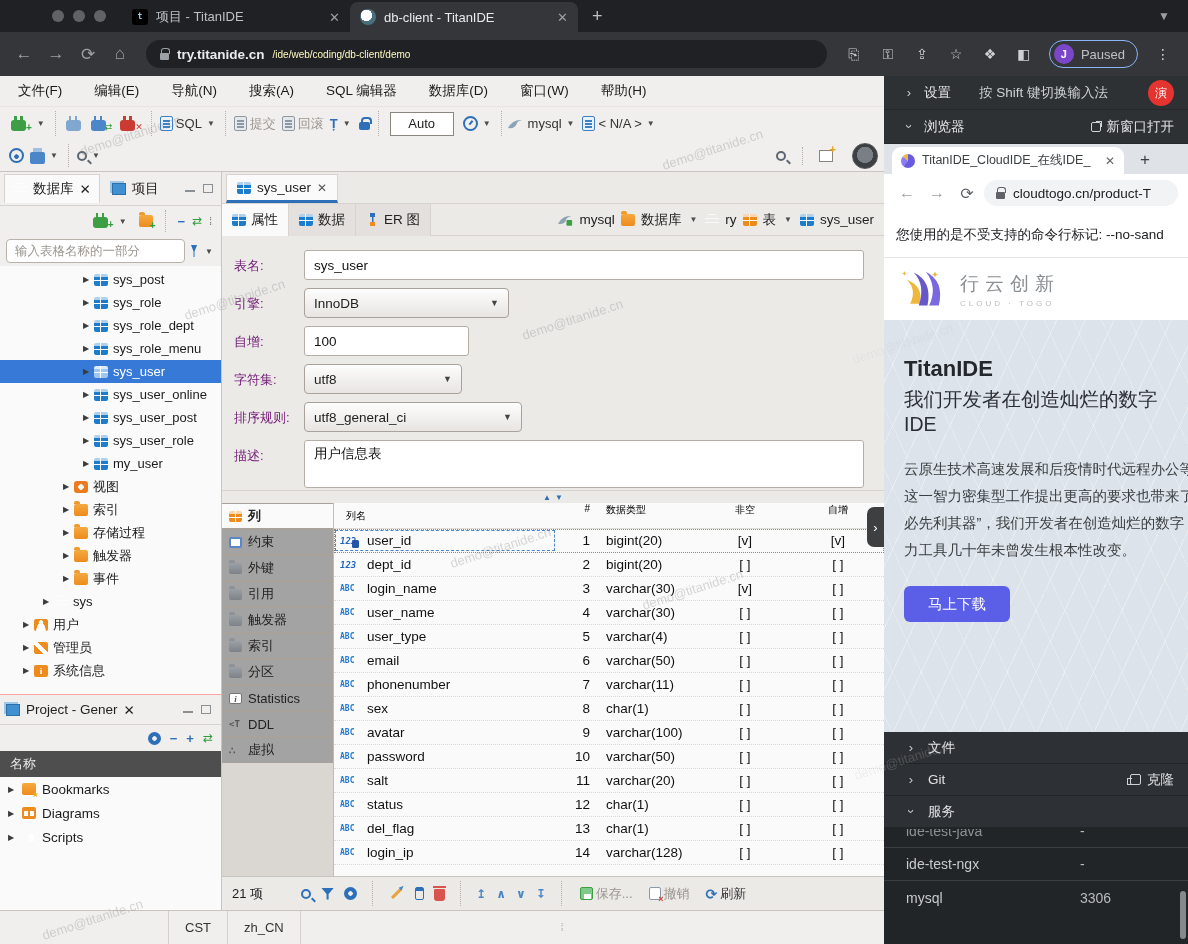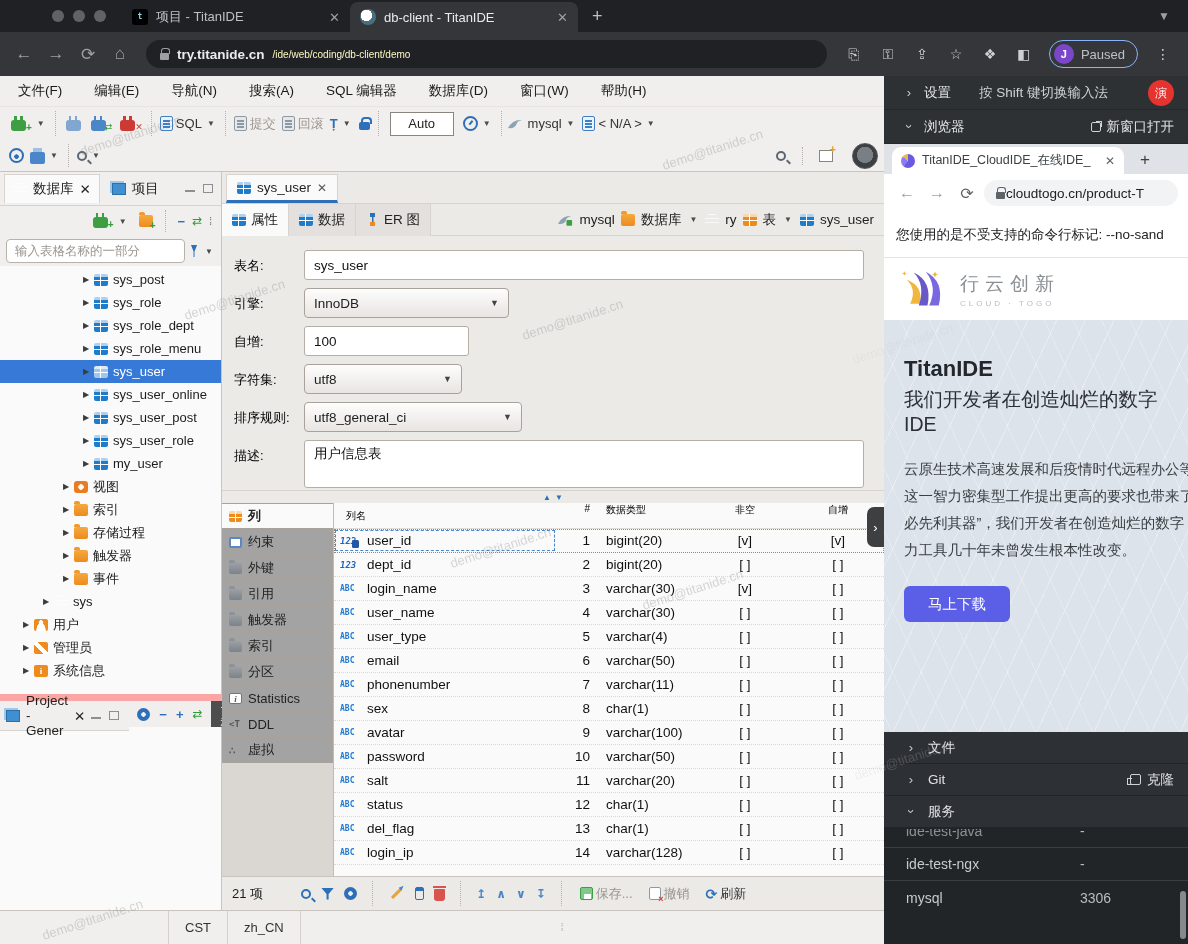--- a/index.html
+++ b/index.html
@@ -98,21 +98,21 @@
 .titem.sel{background:#3779d6;color:#fff}
 .lvl1{padding-left:18px}.lvl2{padding-left:38px}.lvl3{padding-left:58px}.lvl4{padding-left:78px}
 .i-table{background:#1e7ccc;border-radius:2px;background-image:linear-gradient(to right,transparent 0 6px,#fff 6px 7.5px,transparent 7.5px),linear-gradient(to bottom,rgba(255,255,255,.65) 0 3px,transparent 3px,transparent 6px,#fff 6px 7.5px,transparent 7.5px)}
 .i-table.selw{background-color:#9ec6ef}
 .i-eye{background:#ed7b1d;border-radius:3px;background-image:radial-gradient(circle at 50% 50%,#fff 0 2.5px,transparent 3px)}
 .i-user{background:#ed8b1d;border-radius:2px;background-image:radial-gradient(circle at 50% 30%,#fff 0 2.2px,transparent 2.6px),radial-gradient(ellipse at 50% 100%,#fff 0 45%,transparent 50%)}
 .i-wrench{background:#ed8b1d;border-radius:2px;background-image:linear-gradient(45deg,transparent 0 38%,#fff 38% 58%,transparent 58%)}
 .i-info{background:#ed8b1d;border-radius:2px;color:#fff;font:bold 9px/12px "Liberation Serif",serif;text-align:center}
 .i-info::before{content:"i"}
 
-.proj{height:216px;border-top:7px solid #fca5a5;background:#fbfafa;display:flex;flex-direction:row}
+.proj{height:216px;border-top:1px solid #fca5a5;background:#fbfafa;display:flex;flex-direction:column}
 .ptabrow{height:30px;display:flex;align-items:center;gap:6px;background:#f1efed;border-bottom:1px solid #d8d3ce;padding:0 6px;font-size:13.5px}
 .ptools{height:26px;display:flex;align-items:center;justify-content:flex-end;gap:9px;padding:0 8px;background:#f1efed}
 .gear{width:13px;height:13px;border-radius:50%;background:#2d6fb8;background-image:radial-gradient(circle,#f1efed 0 2px,transparent 2.5px);position:relative}
 .gear::before{content:"";position:absolute;inset:-2px;background:conic-gradient(#2d6fb8 0 20deg,transparent 20deg 70deg,#2d6fb8 70deg 110deg,transparent 110deg 160deg,#2d6fb8 160deg 200deg,transparent 200deg 250deg,#2d6fb8 250deg 290deg,transparent 290deg 340deg,#2d6fb8 340deg);border-radius:50%;z-index:-1}
 .fplus{color:#2d6fb8;font-weight:bold}
 .namehdr{height:26px;background:#4e4e4e;color:#e8e8e8;display:flex;align-items:center;padding:0 10px;font-size:13px}
 .pitem{height:24px;display:flex;align-items:center;padding-left:8px;font-size:13.5px;color:#1c1c1c}
 .pitem .tw{width:14px;font-size:8px;color:#3c3c3c}
 .pitem .tico{margin-right:6px}
 .p-bm{background:linear-gradient(#f5a93f,#ed8b1d);border-radius:2px;position:relative}
@@ -127,21 +127,21 @@
 .esubrow{height:32px;display:flex;align-items:center;background:#eceae7;border-bottom:1px solid #d8d3ce}
 .esub{display:flex;align-items:center;gap:5px;height:32px;padding:0 10px;font-size:13.5px;color:#222;border-right:1px solid #d8d3ce;background:#e3e0dd}
 .esub.act{background:#fbfafa}
 .e-er{width:13px;height:13px;background:linear-gradient(#2d6fb8,#2d6fb8),linear-gradient(#ed8b1d,#ed8b1d),linear-gradient(#2d6fb8,#2d6fb8);background-size:5px 4px,5px 4px,1.5px 6px;background-position:4px 0,4px 9px,6px 4px;background-repeat:no-repeat}
 .bcrumb{margin-left:auto;display:flex;align-items:center;gap:6px;padding-right:10px;font-size:13.5px;color:#222}
 .bcrumb .tico{margin:0}
 .s-col{background:#ed8b1d;border-radius:2px;background-image:linear-gradient(to right,transparent 0 6px,#fff 6px 7.5px,transparent 7.5px),linear-gradient(to bottom,rgba(255,255,255,.65) 0 3px,transparent 3px,transparent 6px,#fff 6px 7.5px,transparent 7.5px)}
 
 .eform{height:254px;padding:14px 12px 8px;background:#eceae7}
 .frow{display:flex;align-items:flex-start;margin-bottom:8px}
-.flab{width:70px;padding-top:7px;font-size:13px;color:#000000;flex:none}
+.flab{width:70px;padding-top:7px;font-size:13px;color:#701a75;flex:none}
 .fin{height:30px;background:#fff;border:1px solid #b4aea7;border-radius:3px;padding:0 9px;font-size:13.5px;line-height:28px;color:#111}
 .combo{height:30px;background:linear-gradient(#fdfdfd,#e8e5e2);border:1px solid #a8a29b;border-radius:4px;display:flex;align-items:center;padding:0 9px;font-size:13.5px}
 .combo .arr{margin-left:auto;font-size:9px;color:#444;padding-left:14px}
 .farea{height:48px;background:#fff;border:1px solid #b4aea7;border-radius:3px;padding:4px 9px;font-size:13.5px;color:#111}
 .esplit{height:13px;display:flex;align-items:center;justify-content:center;gap:4px;background:#eceae7;border-top:1px solid #d8d3ce;color:#2d6fb8;font-size:8px}
 
 .ecols{flex:1;display:flex;min-height:0;position:relative;background:#dad6d2}
 .stack{width:112px;background:#dad6d2;border-right:1px solid #c0bbb5;padding-top:0}
 .sitem{height:26px;display:flex;align-items:center;gap:6px;padding:0 7px;font-size:13px;background:#a3a3a3;border:1px solid #a8a29b;border-left:none;margin-bottom:0;color:#222}
 .sitem.active{background:#fbfafa;font-weight:bold;border-right:none}
@@ -200,21 +200,21 @@
 .extic::after{content:"";position:absolute;right:-2px;top:-2px;width:5px;height:5px;border-top:1.5px solid #cfd2d6;border-right:1.5px solid #cfd2d6}
 .rptabbar{height:30px;background:#dfe2e6;display:flex;align-items:flex-end;padding-left:8px}
 .rptab{display:flex;align-items:center;gap:7px;background:#fff;border-radius:9px 9px 0 0;height:27px;width:232px;padding:0 9px;font-size:12.5px;color:#3c4043}
 .rptab .ttl{flex:1;white-space:nowrap;overflow:hidden}
 .rptab .x{color:#5f6368;font-size:12px}
 .pfav{width:14px;height:14px;border-radius:50%;background:conic-gradient(#6a5ae0 0 60%,#8d7cf0 60% 85%,#f0b73e 85%);flex:none}
 .rpplus{color:#3c4043;font-size:17px;margin-left:16px;margin-bottom:4px}
 .rpnav{height:38px;background:#fff;display:flex;align-items:center;padding:0 10px;gap:4px}
 .rpnav .nv{color:#9aa0a6;font-size:16px;width:26px;text-align:center}
 .rpnav .nv.dark{color:#5f6368}
-.rpill{flex:1;height:26px;background:#f1f3f4;border-radius:13px;display:flex;align-items:center;gap:1px;padding:0 12px;overflow:hidden}
+.rpill{flex:1;height:26px;background:#f1f3f4;border-radius:13px;display:flex;align-items:center;gap:8px;padding:0 12px;overflow:hidden}
 .rpill .lock{background:#5f6368}.rpill .lock::before{border-color:#5f6368}
 .rpill .u{color:#202124;font-size:13.5px;white-space:nowrap}
 .rpwarn{height:46px;background:#fff;border-bottom:1px solid #e4e4e4;display:flex;align-items:center;padding:0 12px;font-size:13.5px;color:#202124;white-space:nowrap;overflow:hidden}
 .rplogo{height:62px;background:#fff;display:flex;align-items:center;gap:10px;padding:0 14px}
 .bname{color:#8a8f94;font-size:19px;letter-spacing:6px}
 .bsub{color:#b9bdc1;font-size:8px;letter-spacing:3px;margin-top:2px}
 .rphero{height:412px;background:#dde3ea;background-image:repeating-linear-gradient(115deg,rgba(255,255,255,.35) 0 1px,transparent 1px 26px),repeating-linear-gradient(245deg,rgba(255,255,255,.25) 0 1px,transparent 1px 26px);padding:36px 0 0 20px;overflow:hidden}
 .ht{font-size:22px;font-weight:bold;color:#23262b}
 .hs{font-size:19.5px;color:#2b2f35;margin-top:4px}
 .hp{margin-top:20px}

